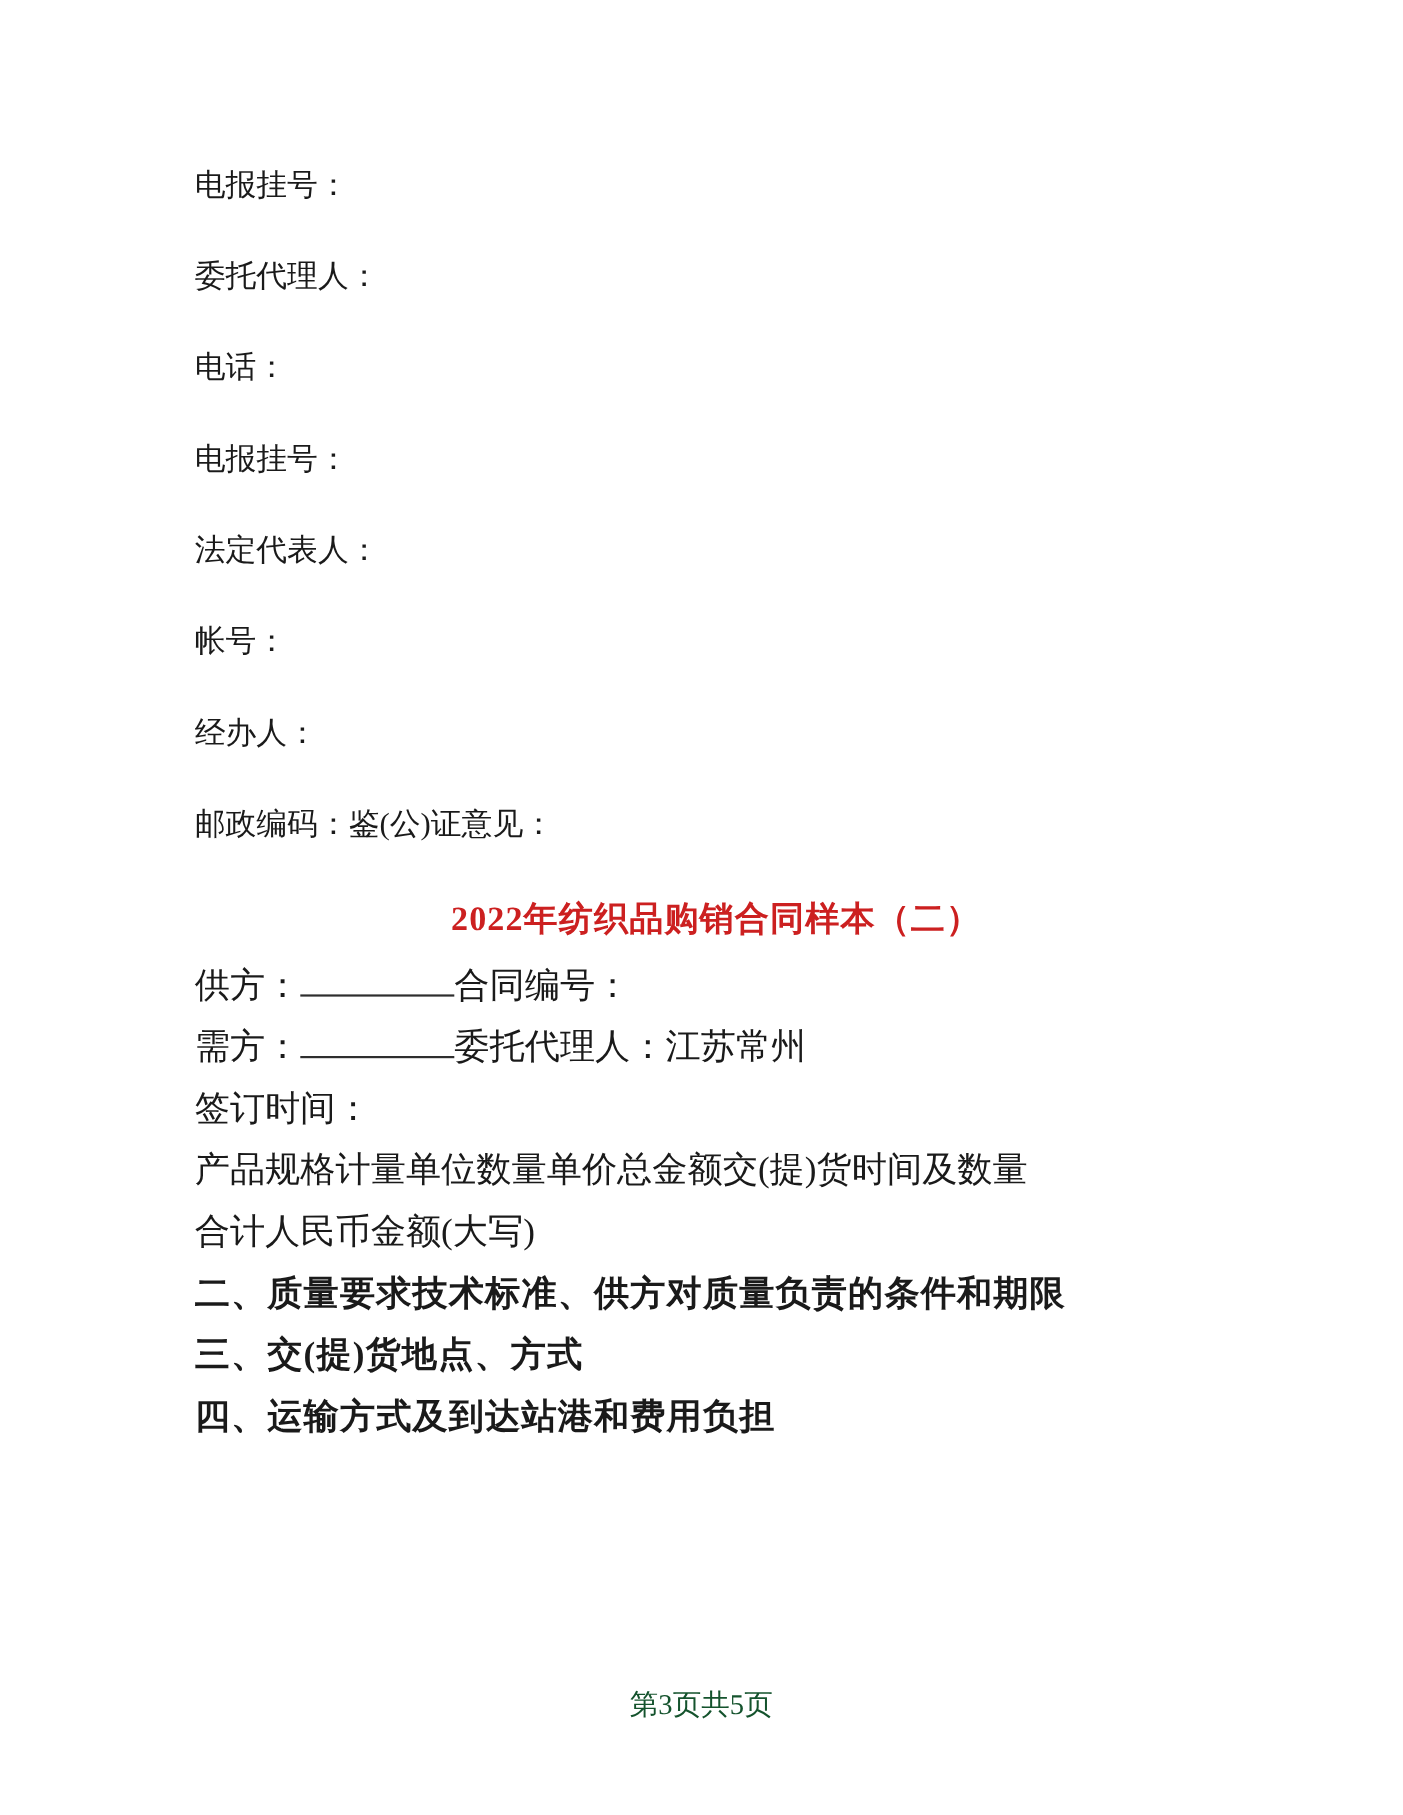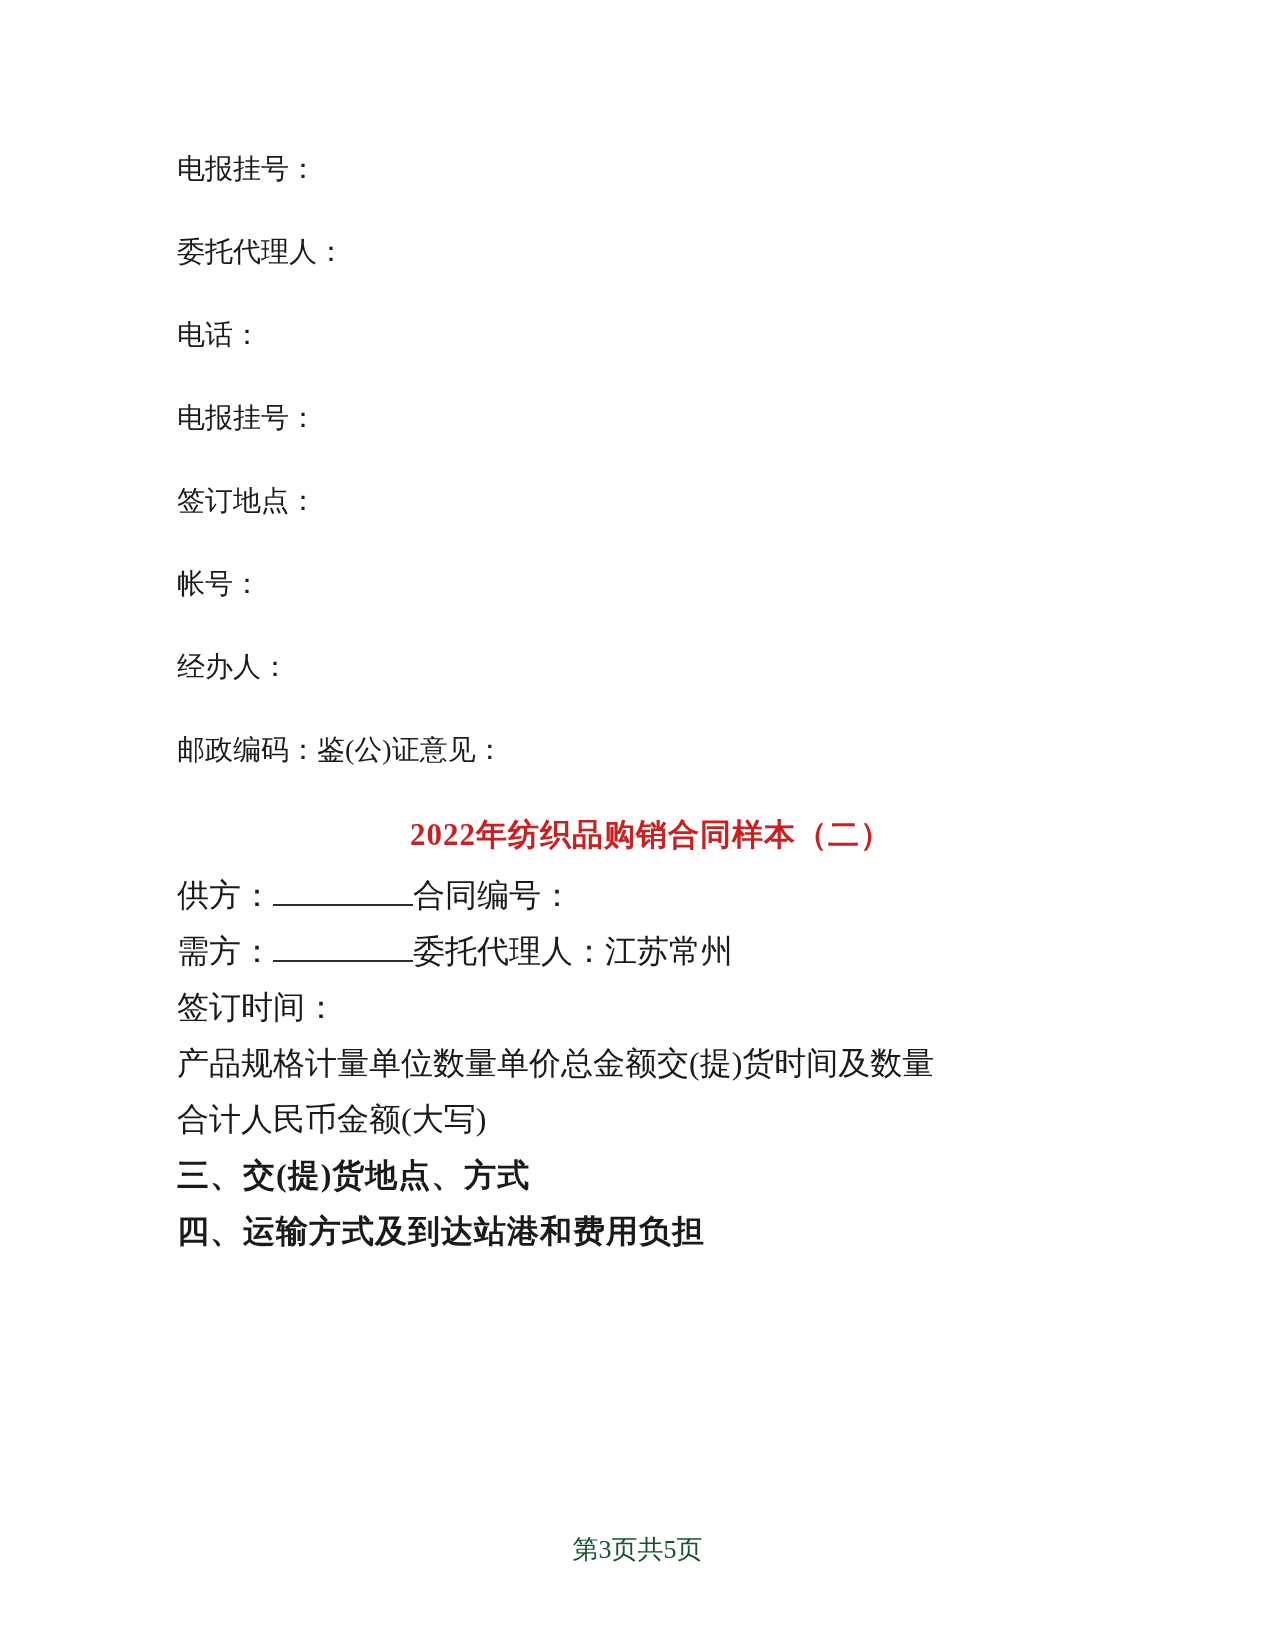--- a/index.html
+++ b/index.html
@@ -71,33 +71,34 @@
 </head>
 <body>
 
 <div class="page">
   <div class="content">
 
     <p class="field-line">电报挂号：</p>
     <p class="field-line">委托代理人：</p>
     <p class="field-line">电话：</p>
     <p class="field-line">电报挂号：</p>
-    <p class="field-line">签订地点：</p>
+    <p class="field-line">法定代表人：</p>
     <p class="field-line">帐号：</p>
     <p class="field-line">经办人：</p>
     <p class="field-line">邮政编码：鉴(公)证意见：</p>
 
     <h1 class="doc-title">2022年纺织品购销合同样本（二）</h1>
 
     <p class="party-line"><span>供方：</span><span class="blank"></span><span>合同编号：</span></p>
 
     <p class="party-line"><span>需方：</span><span class="blank"></span><span>委托代理人：江苏常州</span></p>
 
     <p class="body-line">签订时间：</p>
     <p class="body-line">产品规格计量单位数量单价总金额交(提)货时间及数量</p>
     <p class="body-line">合计人民币金额(大写)</p>
+    <p class="body-line bold">二、质量要求技术标准、供方对质量负责的条件和期限</p>
     <p class="body-line bold">三、交(提)货地点、方式</p>
     <p class="body-line bold">四、运输方式及到达站港和费用负担</p>
 
   </div>
 
   <div class="footer">第3页共5页</div>
 </div>
 
 </body></html>

